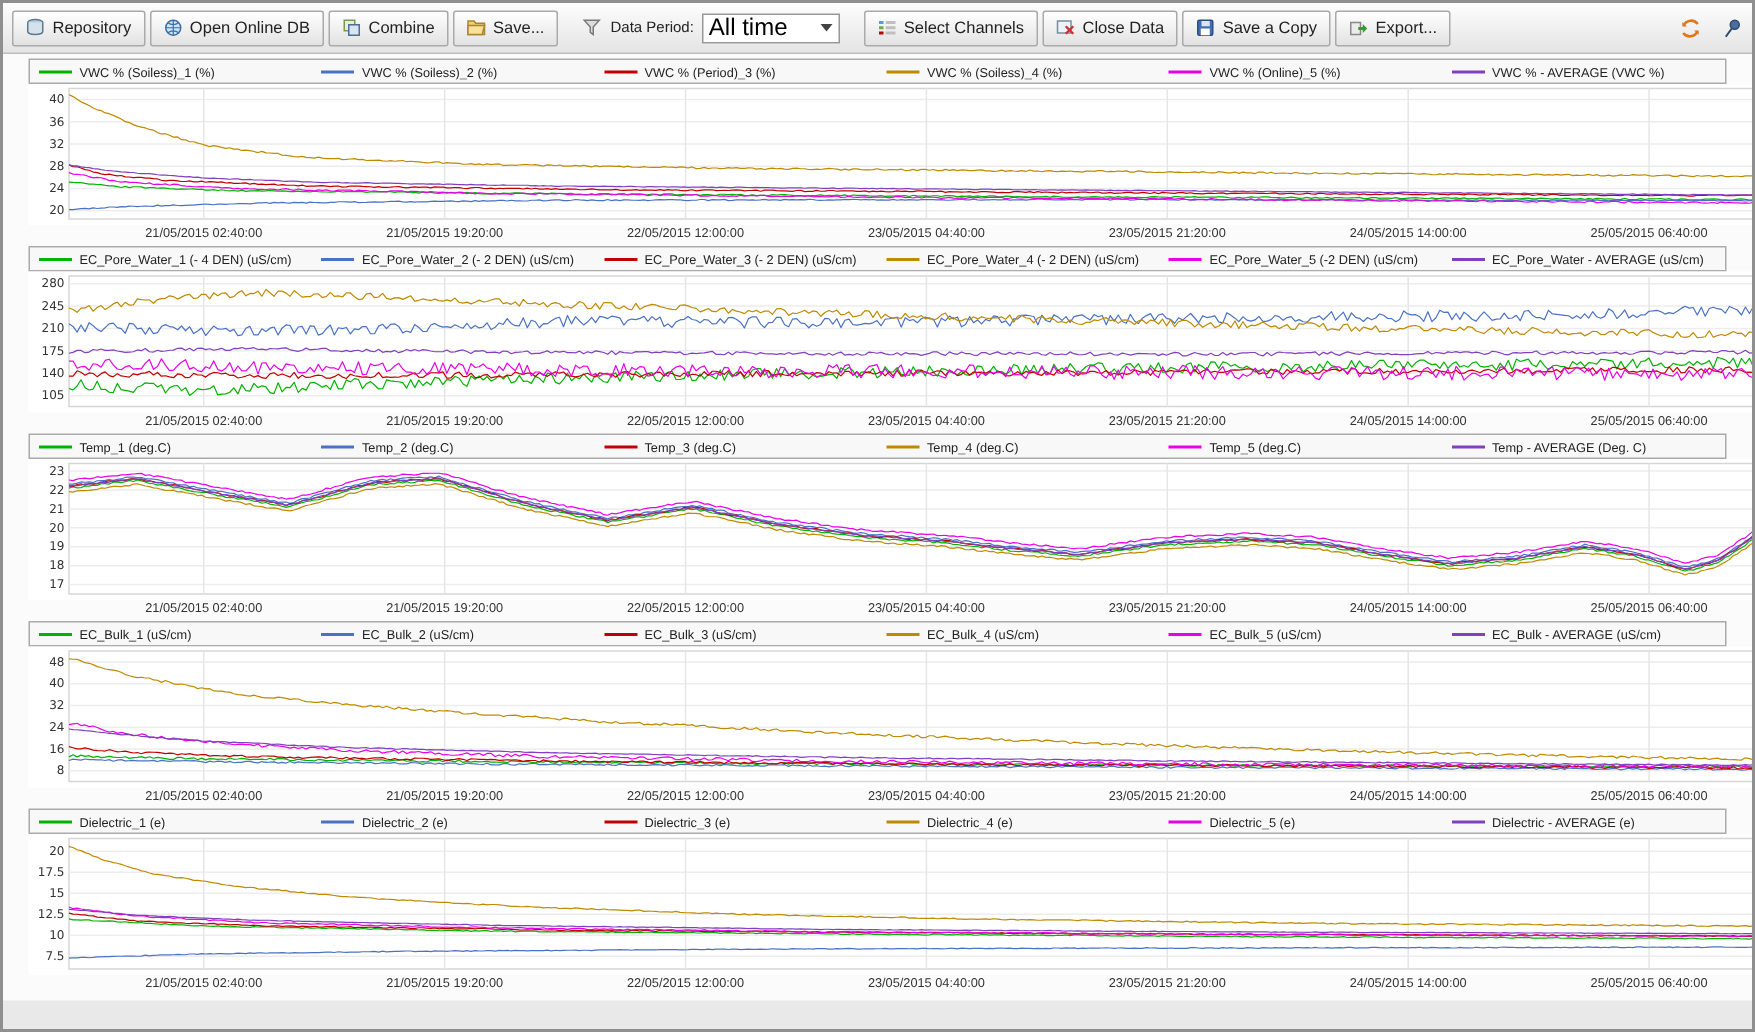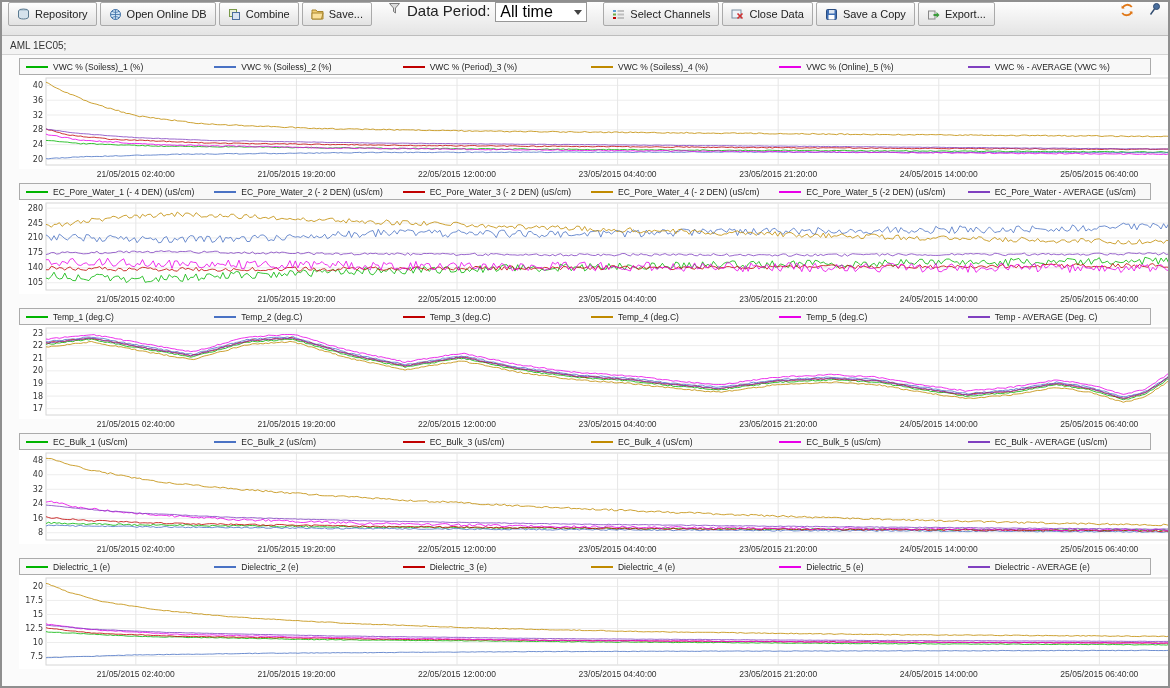--- a/index.html
+++ b/index.html
@@ -1,22 +1,22 @@
 <!DOCTYPE html>
 <html><head>
 <meta charset="utf-8">
 <style>
   *{margin:0;padding:0;box-sizing:border-box}
   html,body{width:1170px;height:688px;overflow:hidden}
   body{font-family:"Liberation Sans",sans-serif;background:#e9e9e9;border:2px solid #8f8f8f}
-  .toolbar{height:34px;background:linear-gradient(#fdfdfd,#e4e4e4);border-bottom:1px solid #bdbdbd;display:flex;align-items:flex-start;padding:0 6px;gap:3px}
+  .toolbar{height:34px;background:linear-gradient(#fdfdfd,#e4e4e4);border-bottom:1px solid #bdbdbd;display:flex;align-items:center;padding:0 6px;gap:3px}
   .tbtn{display:flex;align-items:center;gap:5px;height:24px;padding:0 8px;border:1px solid #aaaaaa;border-radius:2px;background:linear-gradient(#ffffff,#e2e2e2);font-size:11px;color:#222;cursor:pointer;white-space:nowrap}
   .ticon{display:inline-flex;align-items:center}
   .group-gap{width:10px}
-  .dp-label{font-size:15px;color:#222;margin:0 2px 0 3px;white-space:nowrap}
+  .dp-label{font-size:10px;color:#222;margin:0 2px 0 3px;white-space:nowrap}
   .dp-select{display:flex;align-items:center;justify-content:space-between;width:92px;height:20px;border:1px solid #979797;background:#fff;font-size:16px;padding:0 4px;cursor:pointer}
   .caret{width:0;height:0;border-left:4px solid transparent;border-right:4px solid transparent;border-top:5px solid #444}
   .spacer{flex:1}
   .tab-strip{height:19px;background:#f3f3f3;border-bottom:1px solid #d4d4d4;display:flex;align-items:center;padding:0 8px}
   .tab-label{font-size:10px;color:#333}
   .charts{padding:3px 17px;background:#fbfbfb}
   .chart-panel{margin-bottom:2px}
   .legend{display:flex;border:1px solid #ababab;background:#f8f8f8;height:17px;align-items:center}
   .legend-item{flex:1;display:flex;align-items:center;gap:5px;padding-left:6px;overflow:hidden;white-space:nowrap;cursor:pointer}
   .swatch{width:22px;height:2px;flex:0 0 22px}
@@ -129,23 +129,20 @@
         </svg>
       </span>
     <span class="ticon">
         <svg width="14" height="14">
           <circle cx="8.5" cy="4.5" r="3" fill="#4a6f9e" stroke="#2f4a6e"></circle>
           <path d="M6.5 7L2.5 12.5" stroke="#2f4a6e" stroke-width="1.4"></path>
         </svg>
       </span>
   </div>
 
-  <div class="tab-strip">
-    <span class="tab-label">AML 1EC05;</span>
-  </div>
 
   <div class="charts">
       <div class="chart-panel">
         <div class="legend">
           <div class="legend-item">
             <span class="swatch" style="background: rgb(0, 180, 0);"></span>
             <span class="legend-label">VWC % (Soiless)_1 (%)</span>
           </div>
           <div class="legend-item">
             <span class="swatch" style="background: rgb(74, 114, 196);"></span>

